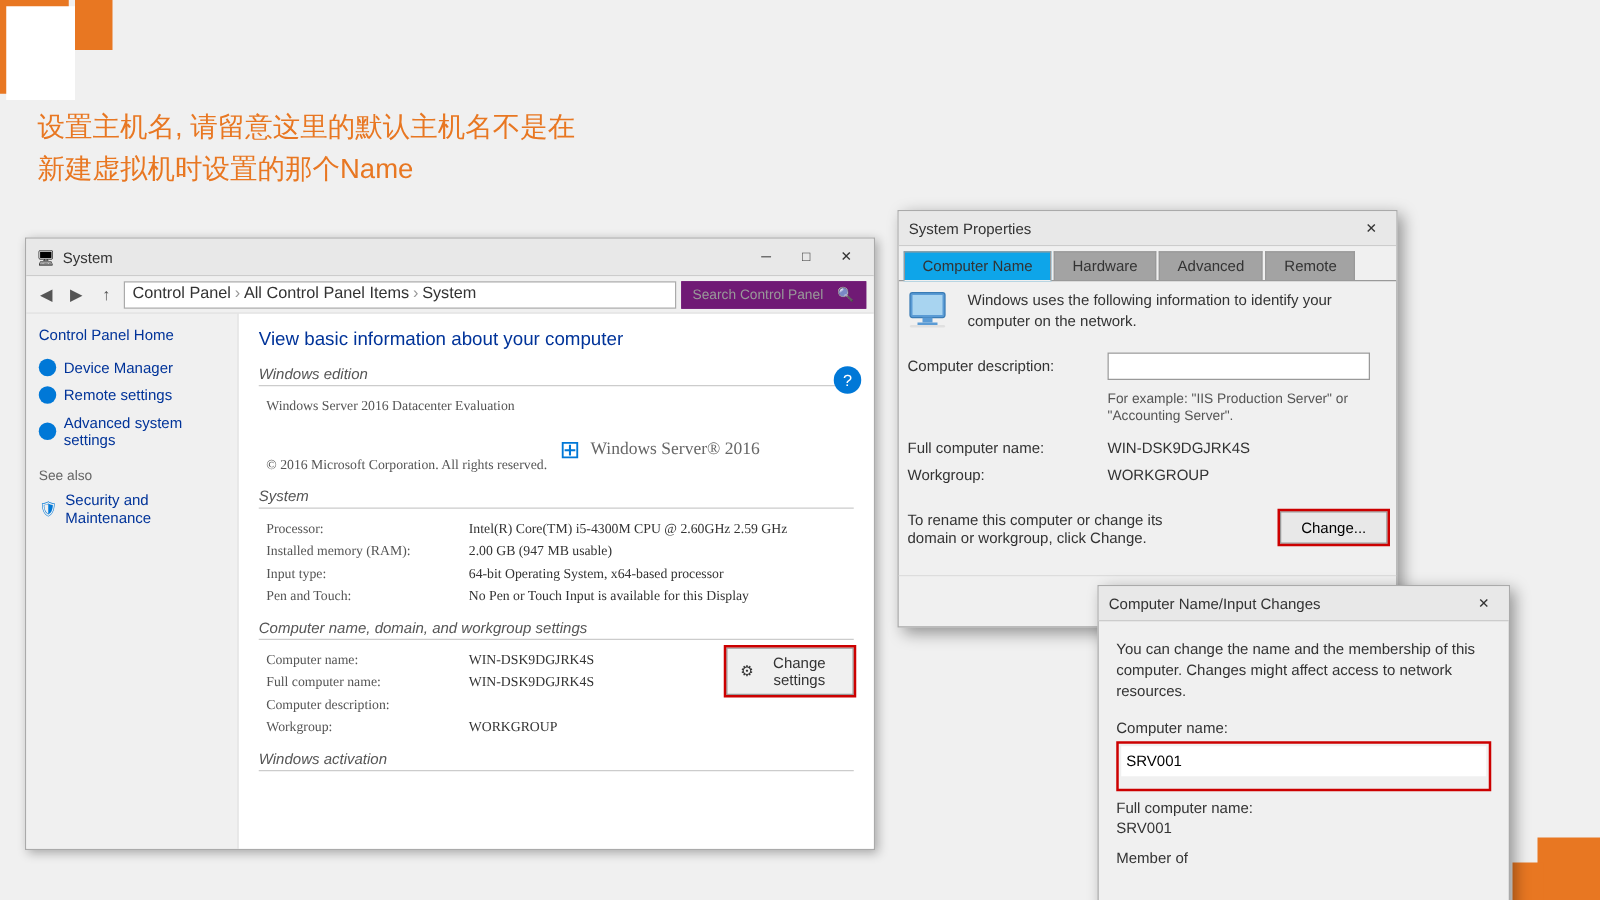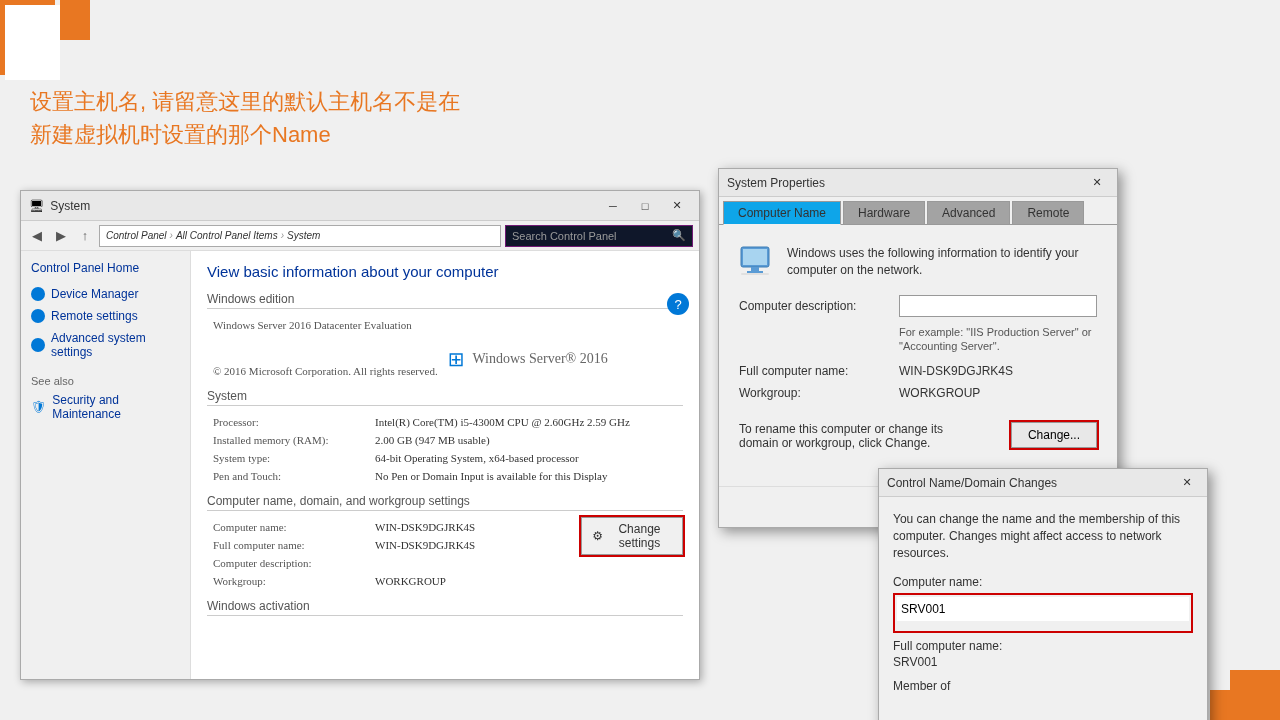--- a/index.html
+++ b/index.html
@@ -110,32 +110,31 @@
       align-items: center;
       justify-content: center;
     }
     .nav-btn:disabled { color: #bbb; cursor: default; }
     .breadcrumb-bar {
       flex: 1;
       height: 22px;
       background: white;
       border: 1px solid #aaa;
       display: flex;
-      align-items: center;
+      align-items: flex-start;
       padding: 0 6px;
-      font-size: 10px;
-      color: #333;
-      font-style: italic;
+      font-size: 13px;
+      color: #333;
     }
     .breadcrumb-sep { color: #999; margin: 0 3px; }
     .search-box {
-      width: 188px;
+      width: 148px;
       height: 22px;
-      border: 1px solid #701a75;
-      background: #0f172a;
+      border: 3px solid #701a75;
+      background: #701a75;
       display: flex;
       align-items: center;
       padding: 0 6px;
       font-size: 11px;
       color: #999;
     }
 
     
     .window-content {
       display: flex;
@@ -185,20 +184,21 @@
       font-size: 15px;
       color: #003399;
       margin-bottom: 12px;
     }
     .section-label {
       font-size: 12px;
       color: #555;
       border-bottom: 1px solid #ccc;
       padding-bottom: 2px;
       margin: 8px 0 6px 0;
+      font-style: italic;
     }
     .info-table {
       width: 100%;
       font-family: Liberation Serif, serif;
     }
     .info-table td {
       font-size: 11px;
       color: #333;
       padding: 2px 4px;
       vertical-align: top;
@@ -298,21 +298,21 @@
     }
     .tab.active {
       background: #0ea5e9;
       border-bottom: 1px solid #f0f0f0;
       z-index: 1;
       margin-bottom: -1px;
     }
 
     
     .dialog-body {
-      padding: 20px;
+      padding: 7px;
     }
     .computer-icon-row {
       display: flex;
       align-items: flex-start;
       gap: 12px;
       margin-bottom: 14px;
     }
     .computer-icon {
       width: 36px;
       height: 36px;
@@ -547,26 +547,26 @@
         <tbody>
             <tr>
           <td>Processor:</td>
           <td>Intel(R) Core(TM) i5-4300M CPU @ 2.60GHz  2.59 GHz</td>
         </tr>
         <tr>
           <td>Installed memory (RAM):</td>
           <td>2.00 GB (947 MB usable)</td>
         </tr>
         <tr>
-          <td>System type:</td>
+          <td>Input type:</td>
           <td>64-bit Operating System, x64-based processor</td>
         </tr>
         <tr>
           <td>Pen and Touch:</td>
-          <td>No Pen or Domain Input is available for this Display</td>
+          <td>No Pen or Touch Input is available for this Display</td>
         </tr>
       </tbody>
         </table>
 
       <div class="section-label">Computer name, domain, and workgroup settings</div>
       <div style="display:flex;justify-content:space-between;align-items:flex-start;">
         <table class="info-table">
           <tbody>
               <tr>
             <td>Computer name:</td>
@@ -643,21 +643,21 @@
   </div>
   <div class="dialog-buttons">
     <button class="dlg-btn">OK</button>
     <button class="dlg-btn">Cancel</button>
     <button class="dlg-btn">Apply</button>
   </div>
 </div>
 
 <div class="domain-dialog">
   <div class="dialog-titlebar">
-    <span class="dialog-title-text">Control Name/Domain Changes</span>
+    <span class="dialog-title-text">Computer Name/Input Changes</span>
     <button class="dialog-close-btn">✕</button>
   </div>
   <div class="domain-dialog-body">
     <div class="domain-desc">You can change the name and the membership of this computer. Changes might affect access to network resources.</div>
     <div class="domain-field-label">Computer name:</div>
     <div class="computer-name-input-row">
       <input class="domain-input-box" type="text" value="SRV001" style="border: none; width: 100%; outline: none;" id="cn-input">
     </div>
     <div class="domain-full-name-label">Full computer name:</div>
     <div class="domain-full-name-value">SRV001</div>

